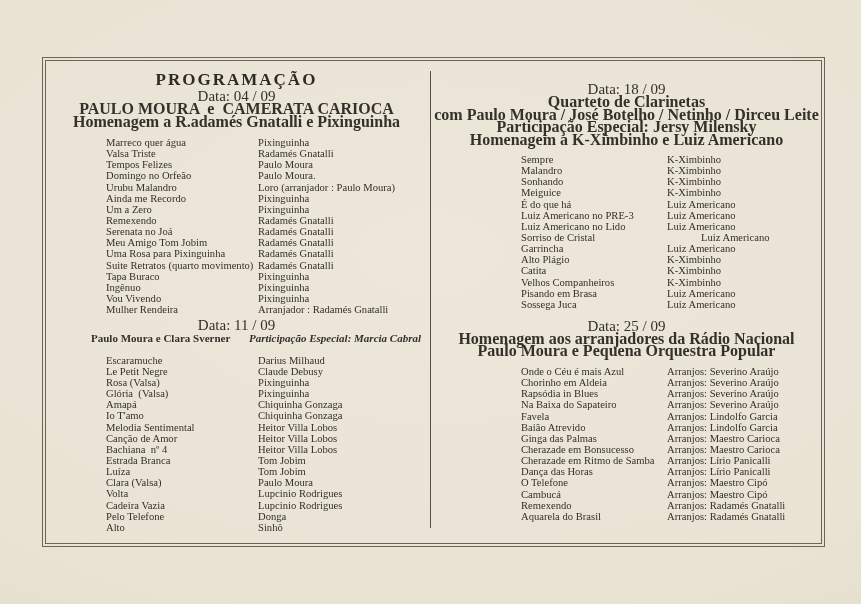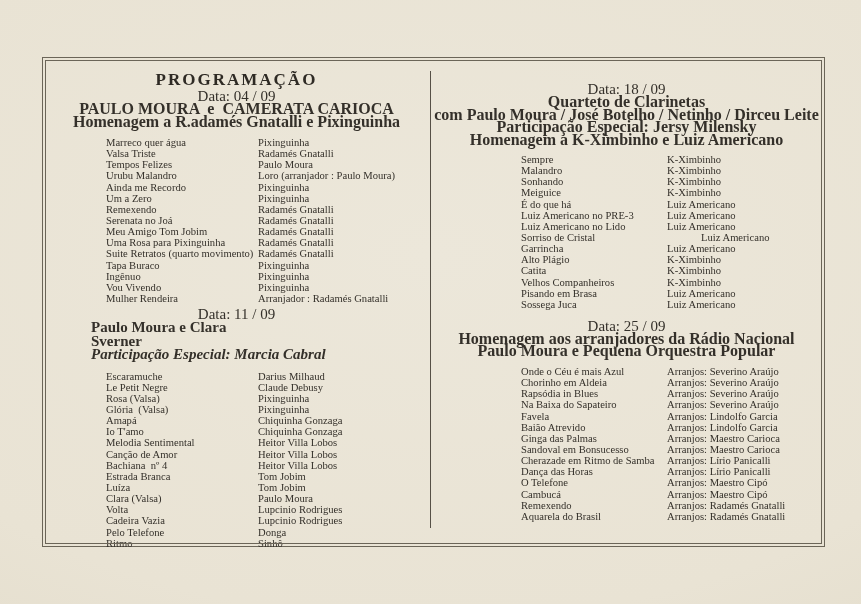--- a/index.html
+++ b/index.html
@@ -61,23 +61,22 @@
     white-space: pre-wrap;
   }
   .page-right .head-1 { margin-top: 25px; }
   .head-sec2-left  { margin-top: 4px; }
   .head-sec2-right { margin-top: 10px; }
 
   .perf-row {
     display: flex;
     margin-left: 48px;
     font-weight: bold;
-    font-size: 15px;
+    font-size: 11px;
     line-height: 13.5px;
-    flex-direction: column;
   }
   .perf-row .perf  { width: 158px; text-align: left; white-space: pre-wrap; }
   .perf-row .spec  { text-align: left; white-space: pre-wrap; font-style: italic; }
 
   .songs { margin-top: 9px; font-size: 10.6px; }
   .songs .row {
     display: grid;
     height: 11.15px;
     line-height: 11.15px;
   }
@@ -108,20 +107,24 @@
         </div>
           <div class="row">
           <span class="t">Valsa Triste</span>
           <span class="c">Radamés Gnatalli</span>
         </div>
           <div class="row">
           <span class="t">Tempos Felizes</span>
           <span class="c">Paulo Moura</span>
         </div>
           <div class="row">
+          <span class="t">Domingo no Orfeão</span>
+          <span class="c">Paulo Moura.</span>
+        </div>
+          <div class="row">
           <span class="t">Urubu Malandro</span>
           <span class="c">Loro (arranjador : Paulo Moura)</span>
         </div>
           <div class="row">
           <span class="t">Ainda me Recordo</span>
           <span class="c">Pixinguinha</span>
         </div>
           <div class="row">
           <span class="t">Um a Zero</span>
           <span class="c">Pixinguinha</span>
@@ -225,21 +228,21 @@
         </div>
           <div class="row">
           <span class="t">Cadeira Vazia</span>
           <span class="c">Lupcinio Rodrigues</span>
         </div>
           <div class="row">
           <span class="t">Pelo Telefone</span>
           <span class="c">Donga</span>
         </div>
           <div class="row">
-          <span class="t">Ritmo</span>
+          <span class="t">Alto</span>
           <span class="c">Sinhô</span>
         </div>
         </div>
     </div>
 
     <div class="page page-right">
       <div class="date-line head-1">Data: 18 / 09</div>
       <div class="hline">Quarteto de Clarinetas</div>
       <div class="hline">com Paulo Moura / José Botelho / Netinho / Dirceu Leite</div>
       <div class="hline">Participação Especial: Jersy Milensky</div>
@@ -331,21 +334,21 @@
         </div>
           <div class="row">
           <span class="t">Baião Atrevido</span>
           <span class="c">Arranjos: Lindolfo Garcia</span>
         </div>
           <div class="row">
           <span class="t">Ginga das Palmas</span>
           <span class="c">Arranjos: Maestro Carioca</span>
         </div>
           <div class="row">
-          <span class="t">Sandoval em Bonsucesso</span>
+          <span class="t">Cherazade em Bonsucesso</span>
           <span class="c">Arranjos: Maestro Carioca</span>
         </div>
           <div class="row">
           <span class="t">Cherazade em Ritmo de Samba</span>
           <span class="c">Arranjos: Lírio Panicalli</span>
         </div>
           <div class="row">
           <span class="t">Dança das Horas</span>
           <span class="c">Arranjos: Lírio Panicalli</span>
         </div>

